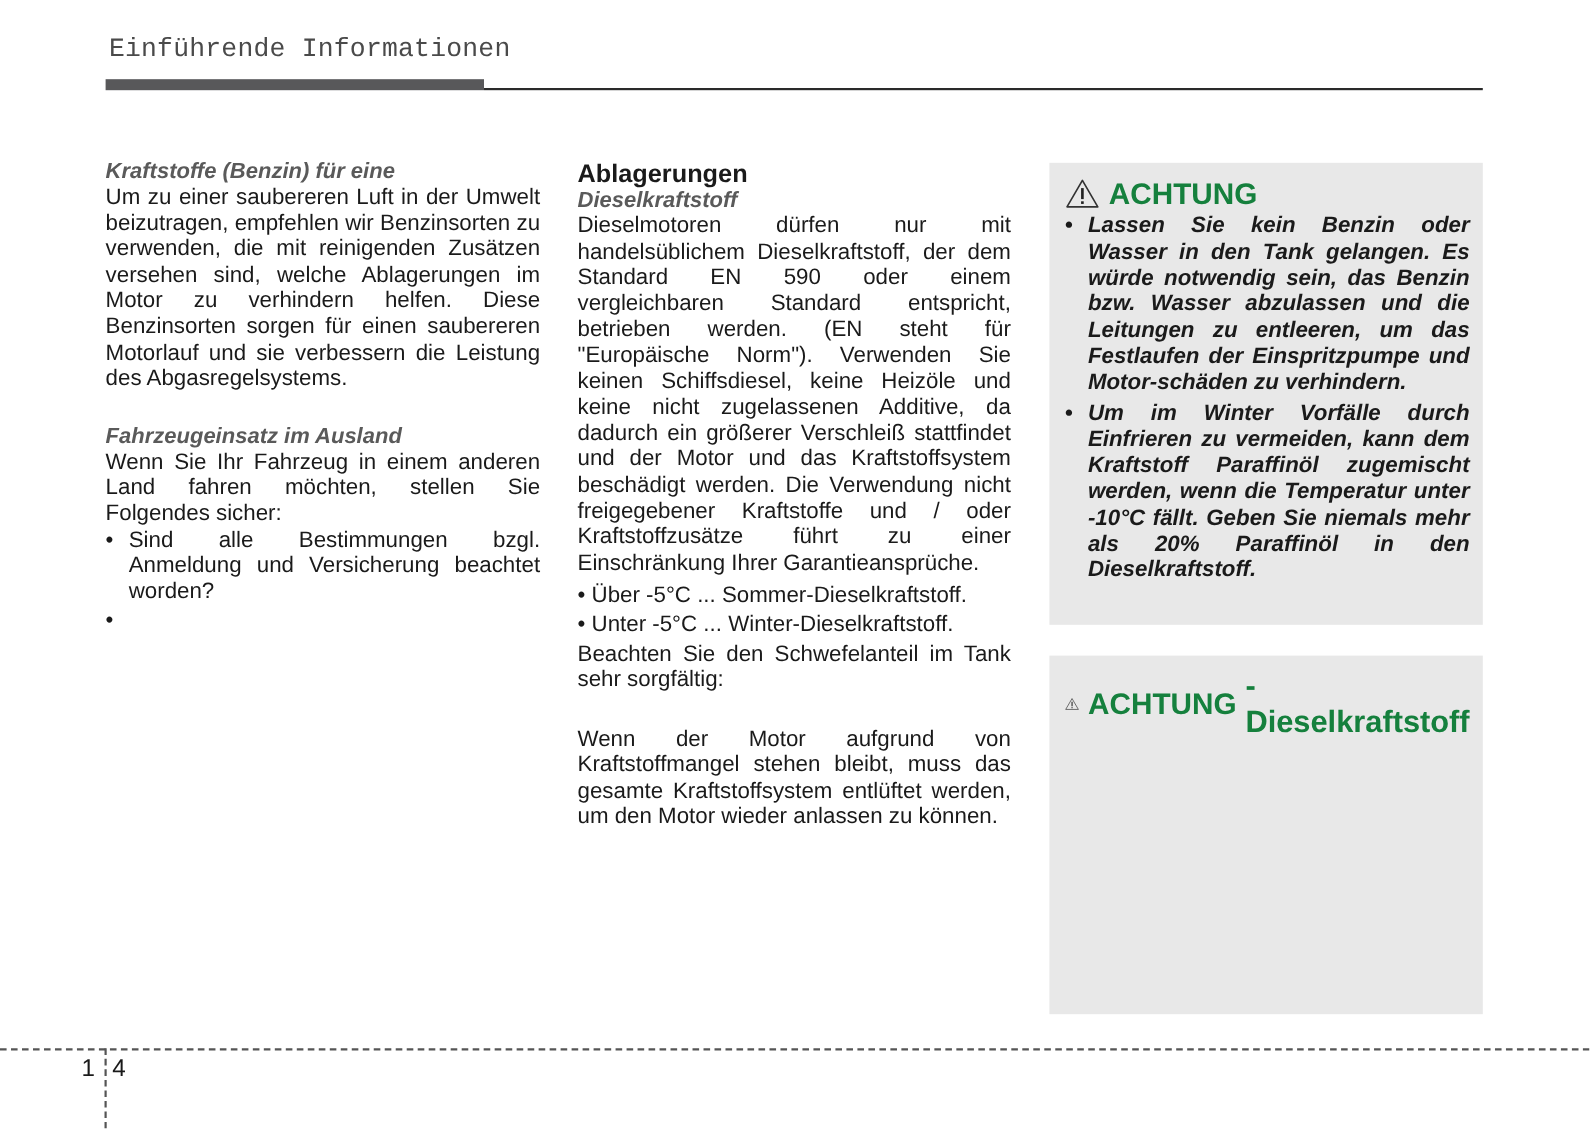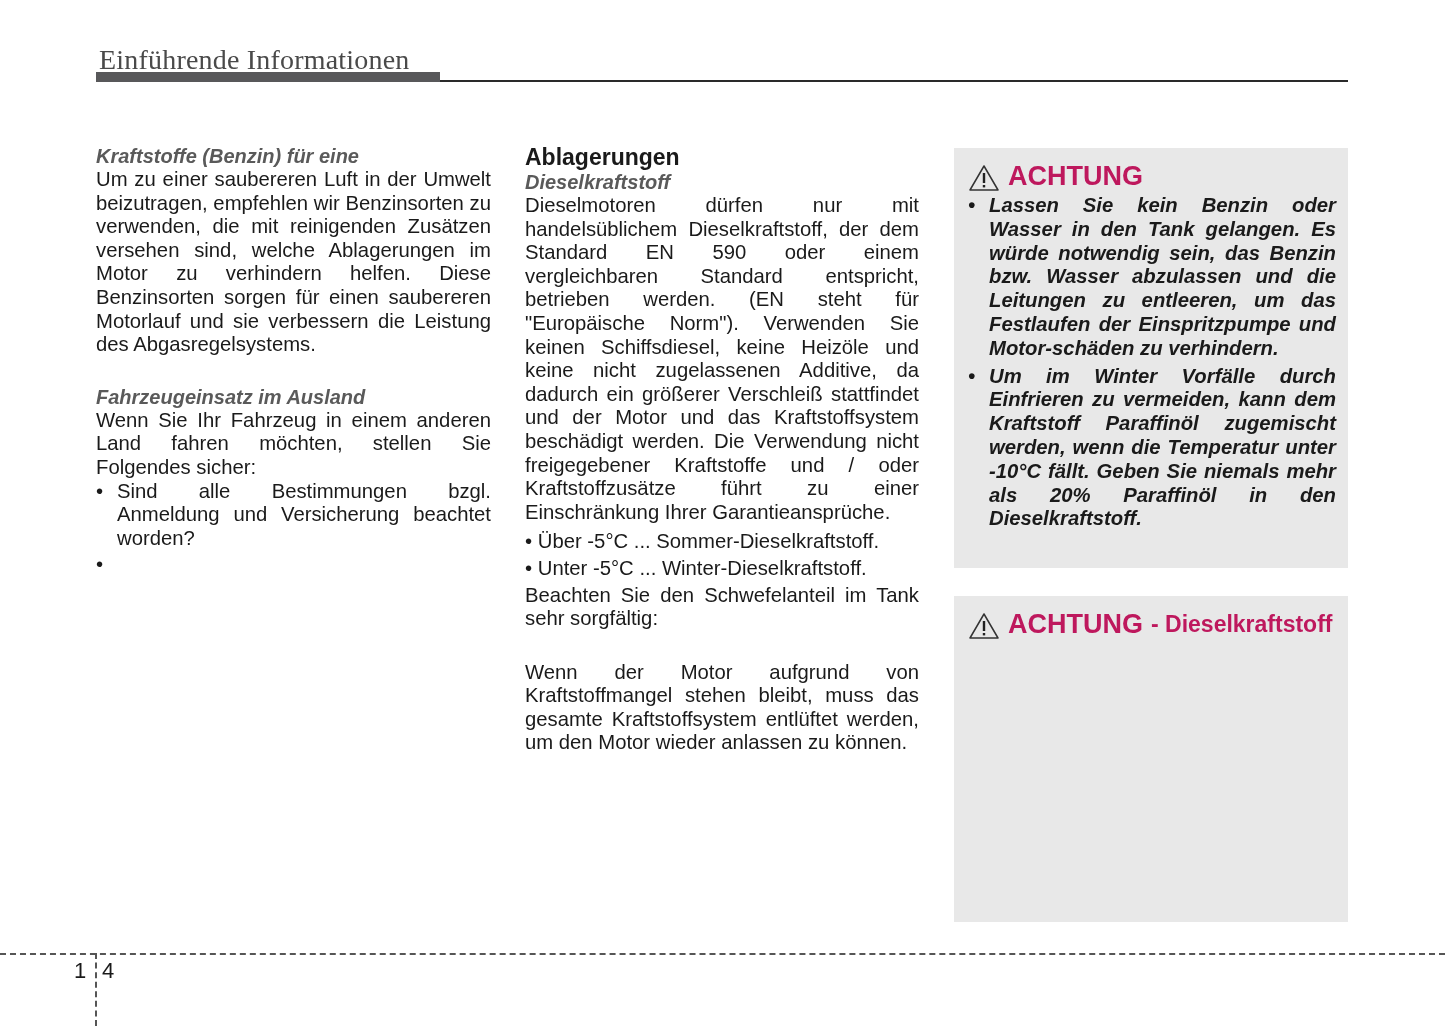--- a/index.html
+++ b/index.html
@@ -1,37 +1,37 @@
 <!DOCTYPE html>
 <html><head>
 <meta charset="utf-8">
 <style>
   html, body { margin:0; padding:0; background:#ffffff; }
   body { width:1445px; height:1026px; position:relative; overflow:hidden; font-family:"Liberation Sans", sans-serif; color:#1a1a1a; }
-  .header-title { position:absolute; left:99px; top:44px; font-family:Liberation Serif, serif; font-size:28px; color:#4a4a4a; letter-spacing:0.2px; }
+  .header-title { position:absolute; left:99px; top:32px; font-family:Liberation Mono, monospace; font-size:24px; color:#4a4a4a; letter-spacing:0.2px; }
   .header-bar { position:absolute; left:96px; top:72px; width:344px; height:10px; background:#58585a; }
   .header-line { position:absolute; left:440px; top:80px; width:908px; height:2px; background:#2a2a2a; }
 
   .col { position:absolute; font-size:20.3px; line-height:23.6px; }
   .col p { margin:0; text-align:justify; text-align-last:left; }
   .col1 { left:96px; top:144px; width:395px; }
   .col2 { left:525px; top:144px; width:394px; }
   .subhead { font-weight:bold; font-style:italic; color:#5a5a5a; font-size:20px; line-height:24px; margin:0; }
   .h2 { font-weight:bold; font-size:23px; line-height:26px; color:#1a1a1a; margin:0; }
   .bullets { margin:0; padding:0; list-style:none; }
   .bullets li { position:relative; padding-left:21px; text-align:justify; text-align-last:left; }
   .bullets li .dot { position:absolute; left:0; top:0; }
   .gap { height:28px; }
   .para-gap { height:3px; }
 
   .warn { position:absolute; background:#e8e8e8; padding:12px 12px 12px 14px; box-sizing:border-box; }
   .warn1 { left:954px; top:148px; width:394px; height:420px; }
   .warn2 { left:954px; top:596px; width:394px; height:326px; }
-  .warn-title { display:flex; align-items:flex-end; font-weight:bold; font-size:27px; line-height:32px; color:#be185d; margin-bottom:2px; }
-  .warn-title .suffix { font-size:23px; margin-left:8px; }
+  .warn-title { display:flex; align-items:center; font-weight:bold; font-size:27px; line-height:32px; color:#15803d; margin-bottom:2px; }
+  .warn-title .suffix { font-size:28px; margin-left:8px; }
   .warn-icon { width:32px; height:28px; margin-right:8px; }
   .warn-body { font-weight:bold; font-style:italic; font-size:20.3px; line-height:23.8px; color:#1a1a1a; }
   .warn-body p { margin:0 0 4px 0; text-align:justify; text-align-last:left; }
   .warn-body .bullets li { padding-left:21px; }
   .red { color:#e0201c; }
 
   .footer-line { position:absolute; left:0; top:953px; width:1445px; height:0; border-top:2px dashed #555; }
   .footer-vline { position:absolute; left:95px; top:953px; height:73px; width:0; border-left:2px dashed #555; }
   .page-num-a { position:absolute; left:74px; top:958px; font-size:22px; color:#1a1a1a; }
   .page-num-b { position:absolute; left:102px; top:958px; font-size:22px; color:#1a1a1a; }

